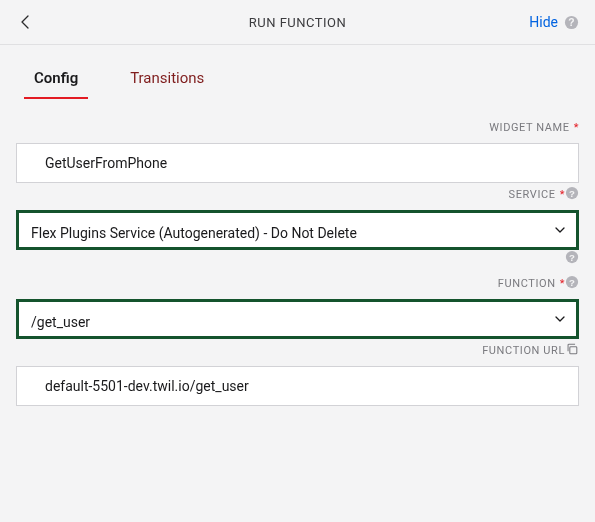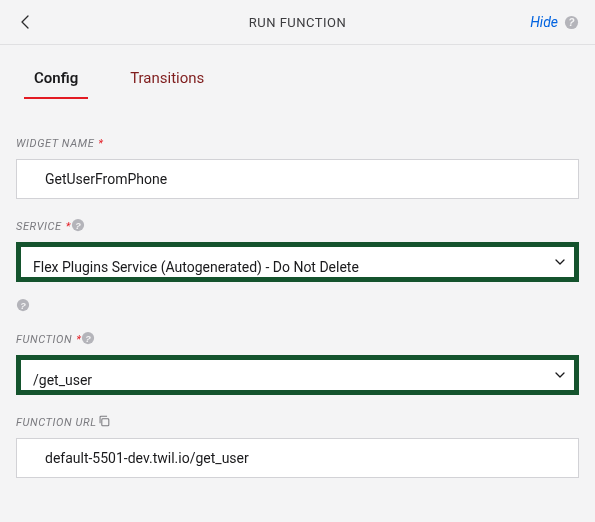--- a/index.html
+++ b/index.html
@@ -38,21 +38,20 @@
       font-size: 13px;
       letter-spacing: 0.5px;
       color: #3c3c3f;
       pointer-events: none;
     }
     .header-right {
       display: flex;
       align-items: flex-end;
       gap: 6px;
       z-index: 1;
-      font-style: italic;
     }
     .hide-link {
       color: #0263e0;
       font-size: 14px;
       cursor: pointer;
     }
     .help-icon-header {
       display: inline-flex;
       cursor: pointer;
     }
@@ -75,24 +74,23 @@
       color: #1a1a1c;
       font-weight: 600;
       border-bottom: 2px solid #e31b23;
     }
     .form-area {
       padding: 16px 16px 0 16px;
     }
     .label-row {
       display: flex;
       align-items: center;
-      justify-content: flex-start;
-      margin-top: 16px;
+      justify-content: flex-end;
+      margin-top: 0;
       margin-bottom: 8px;
-      font-style: italic;
     }
     .field-label {
       font-size: 11px;
       letter-spacing: 0.6px;
       color: #7a7a7f;
       text-transform: uppercase;
     }
     .required-asterisk {
       color: #e31b23;
     }
@@ -115,21 +113,21 @@
       font-family: inherit;
       outline: none;
     }
     .select-wrap {
       position: relative;
       width: 100%;
     }
     .select-input {
       width: 100%;
       height: 40px;
-      border: 5px solid #14532d;
+      border: 3px solid #14532d;
       background: #ffffff;
       padding: 0 40px 0 12px;
       font-size: 14px;
       color: #1a1a1c;
       line-height: 40px;
       cursor: pointer;
     }
     .select-chevron {
       position: absolute;
       right: 12px;

